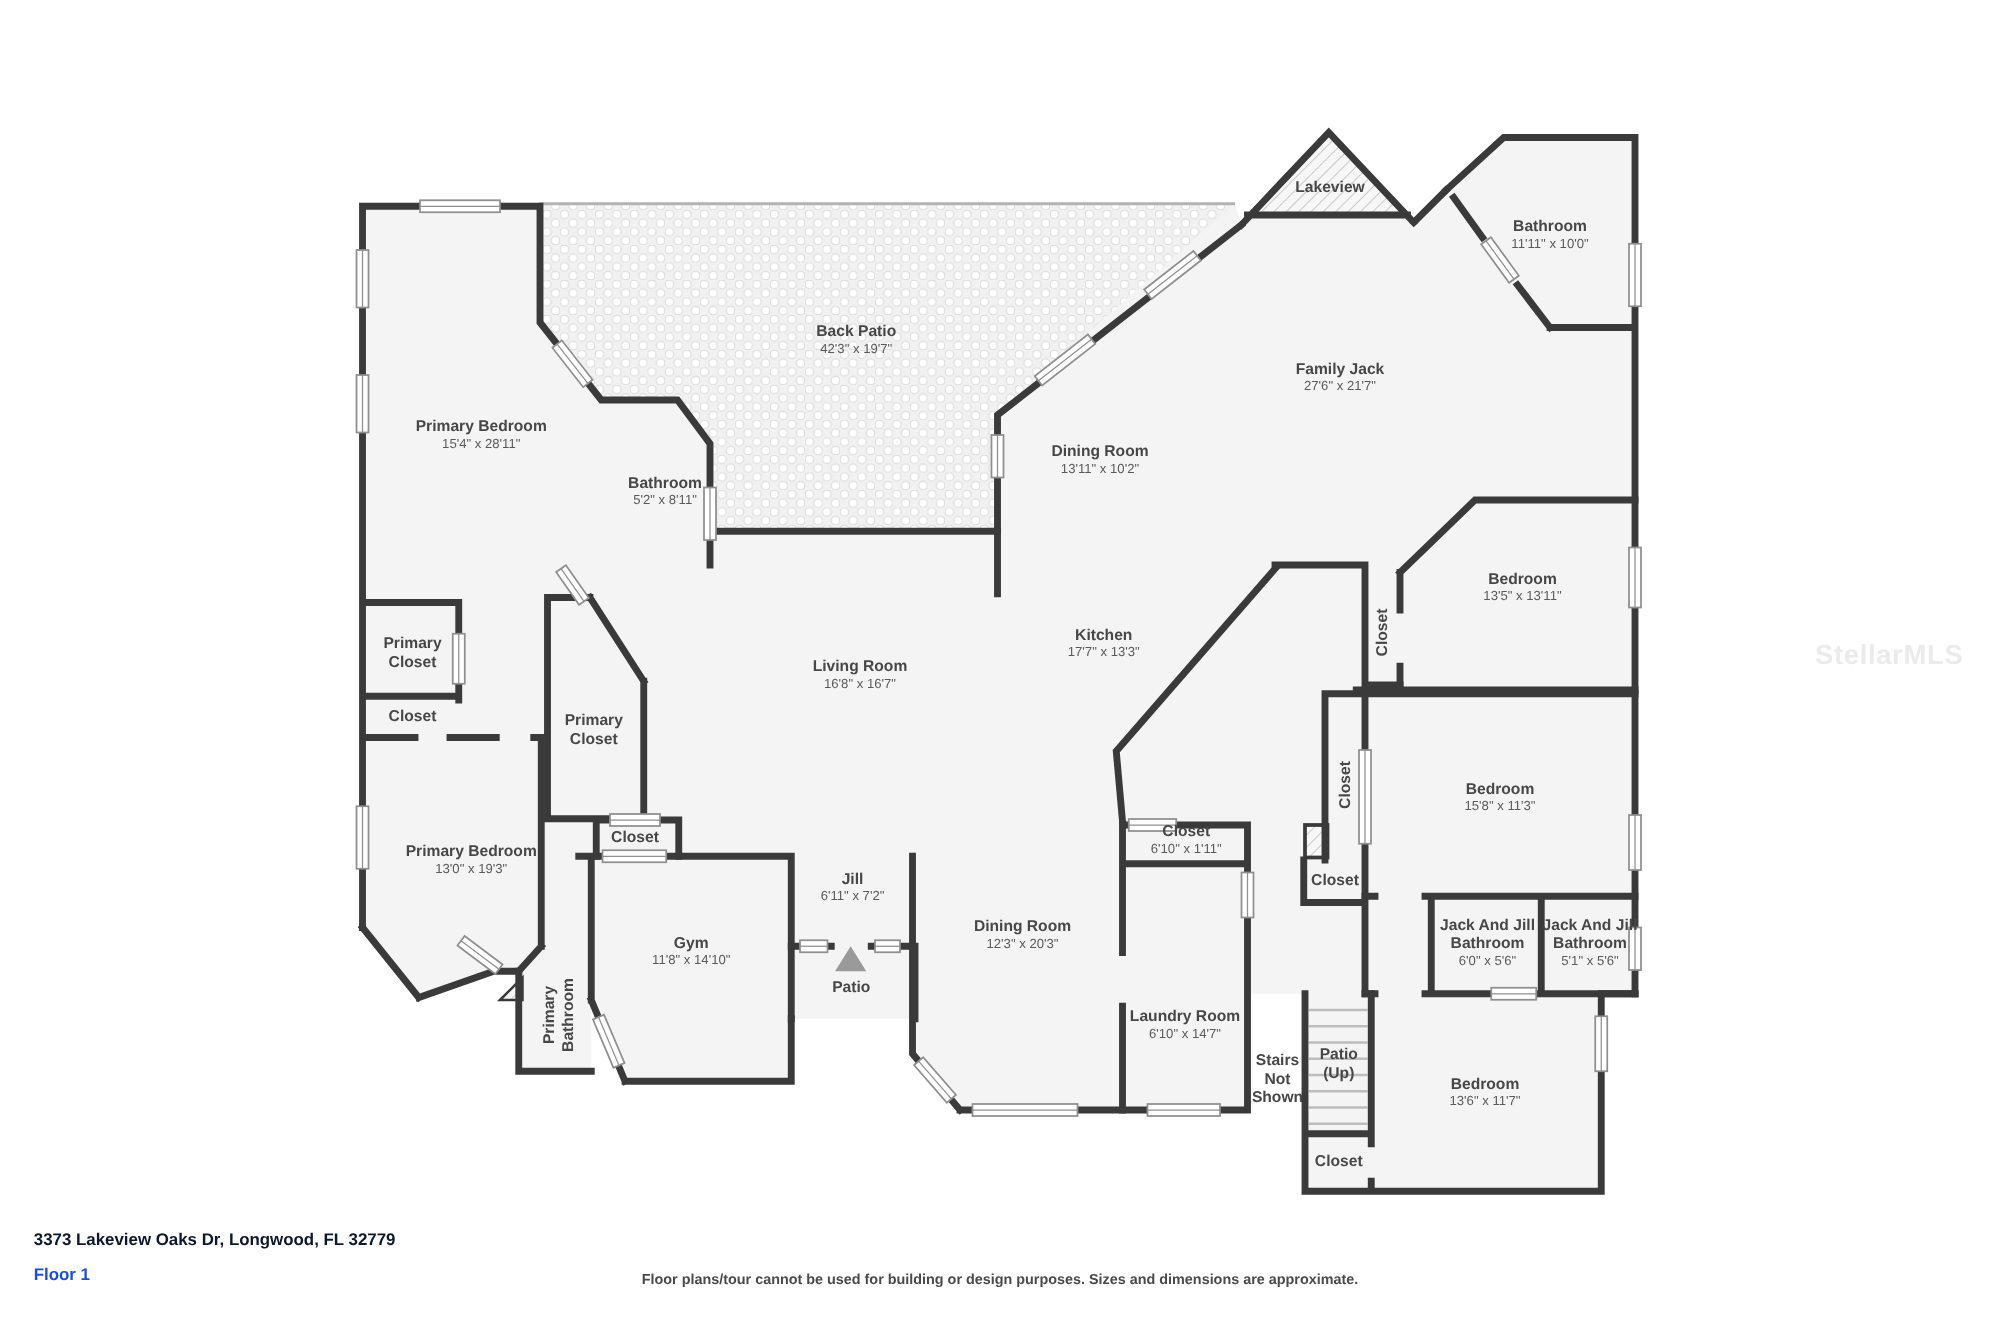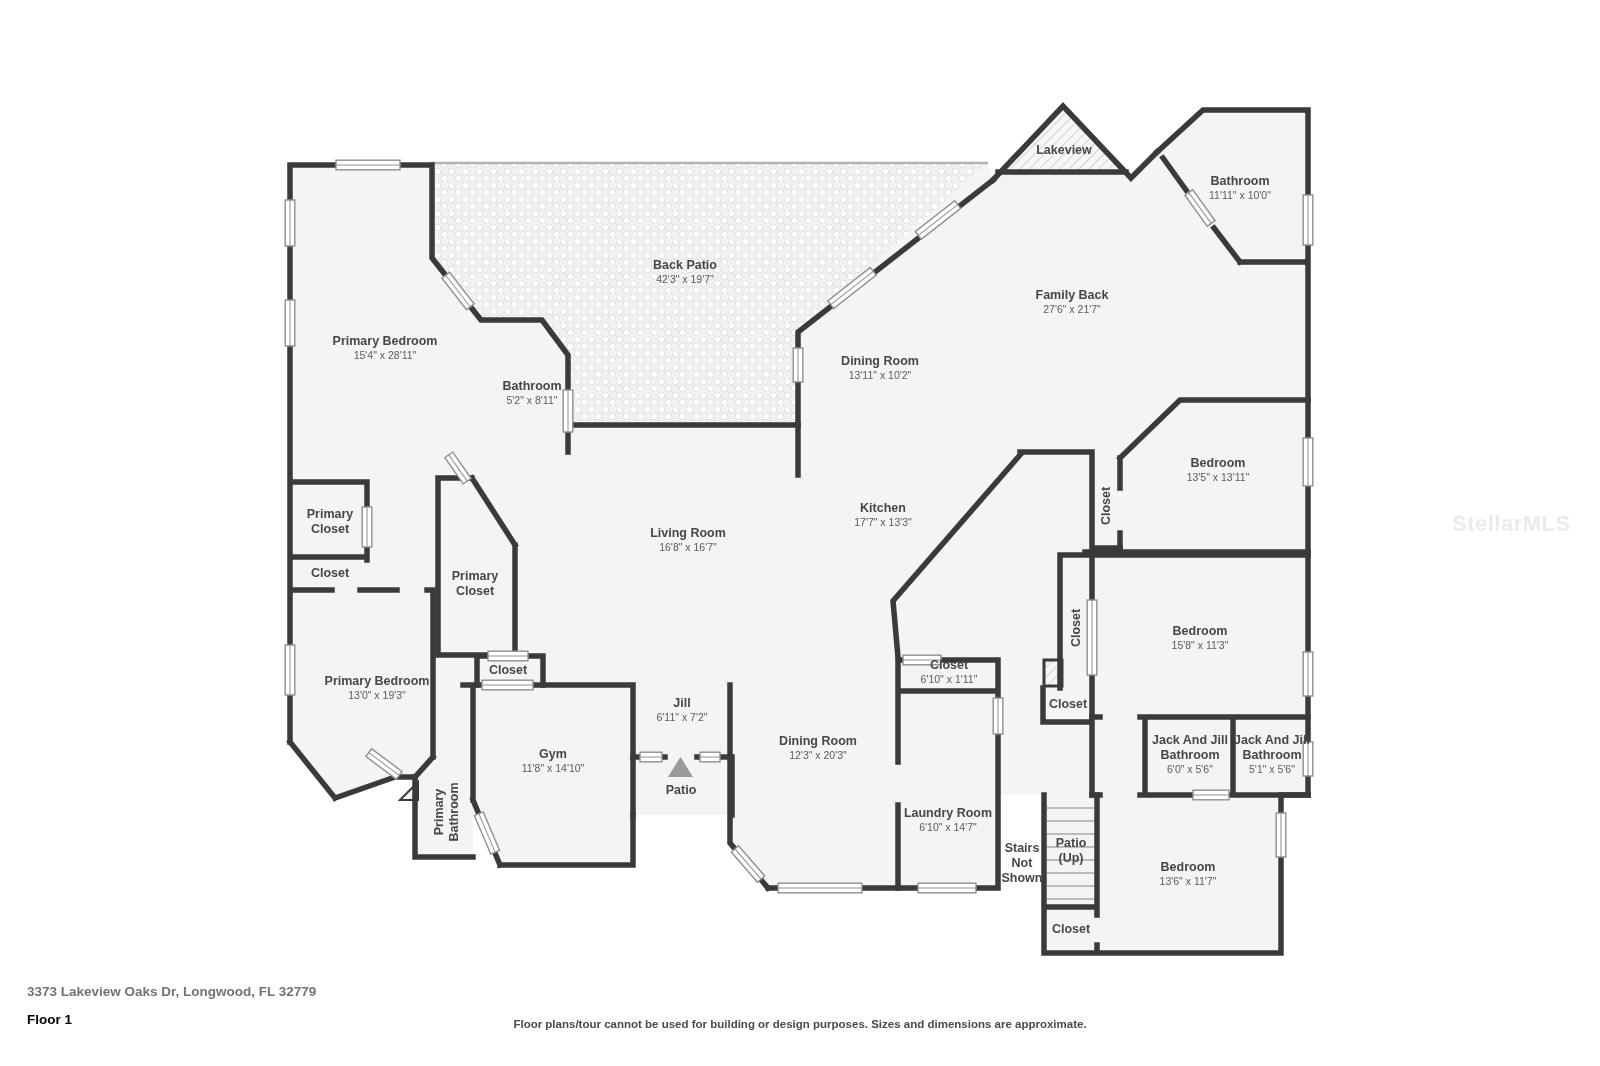--- a/index.html
+++ b/index.html
@@ -10,22 +10,22 @@
   .thin{stroke:#b3b3b3;stroke-width:2.4;fill:none;}
   .tread{stroke:#bcbcbc;stroke-width:2;fill:none;}
   .win{fill:#ffffff;stroke:#8f8f8f;stroke-width:1.4;}
   .winline{stroke:#8f8f8f;stroke-width:1;}
   .room-label{position:absolute;transform:translate(-50%,-50%);text-align:center;z-index:5;pointer-events:none;}
   .room-label.rot{transform:translate(-50%,-50%) rotate(-90deg);}
   .room-name{font-weight:bold;font-size:12.5px;line-height:1.18;color:#474747;white-space:pre-line;}
   .room-dims{font-size:10.5px;line-height:1.25;color:#5a5a5a;white-space:nowrap;}
   .watermark{position:absolute;left:1452px;top:511px;font-size:22px;font-weight:bold;
              color:#ebebeb;letter-spacing:.5px;z-index:2;}
-  .addr{position:absolute;left:27px;top:984px;font-size:13.5px;font-weight:bold;color:#737373;}
-  .floorlbl{position:absolute;left:27px;top:1012px;font-size:13.5px;font-weight:bold;color:#000000;}
+  .addr{position:absolute;left:27px;top:984px;font-size:13.5px;font-weight:bold;color:#0f172a;}
+  .floorlbl{position:absolute;left:27px;top:1012px;font-size:13.5px;font-weight:bold;color:#1d4ed8;}
   .disclaimer{position:absolute;left:0;top:1018px;width:1600px;text-align:center;
               font-size:11.5px;font-weight:bold;color:#4a4a4a;}
 </style>
 </head>
 <body>
 
 <div id="stage">
 
   <svg id="plan-svg" width="1600" height="1066" viewBox="0 0 1600 1066">
     <defs>
@@ -217,21 +217,21 @@
     </div>
   <div class="room-label" style="left:1240px;top:188px">
       <div class="room-name">Bathroom</div>
       <div class="room-dims">11'11" x 10'0"</div>
     </div>
   <div class="room-label" style="left:385px;top:348px">
       <div class="room-name">Primary Bedroom</div>
       <div class="room-dims">15'4" x 28'11"</div>
     </div>
   <div class="room-label" style="left:1072px;top:302px">
-      <div class="room-name">Family Back</div>
+      <div class="room-name">Family Jack</div>
       <div class="room-dims">27'6" x 21'7"</div>
     </div>
   <div class="room-label" style="left:880px;top:368px">
       <div class="room-name">Dining Room</div>
       <div class="room-dims">13'11" x 10'2"</div>
     </div>
   <div class="room-label" style="left:532px;top:393px">
       <div class="room-name">Bathroom</div>
       <div class="room-dims">5'2" x 8'11"</div>
     </div>

